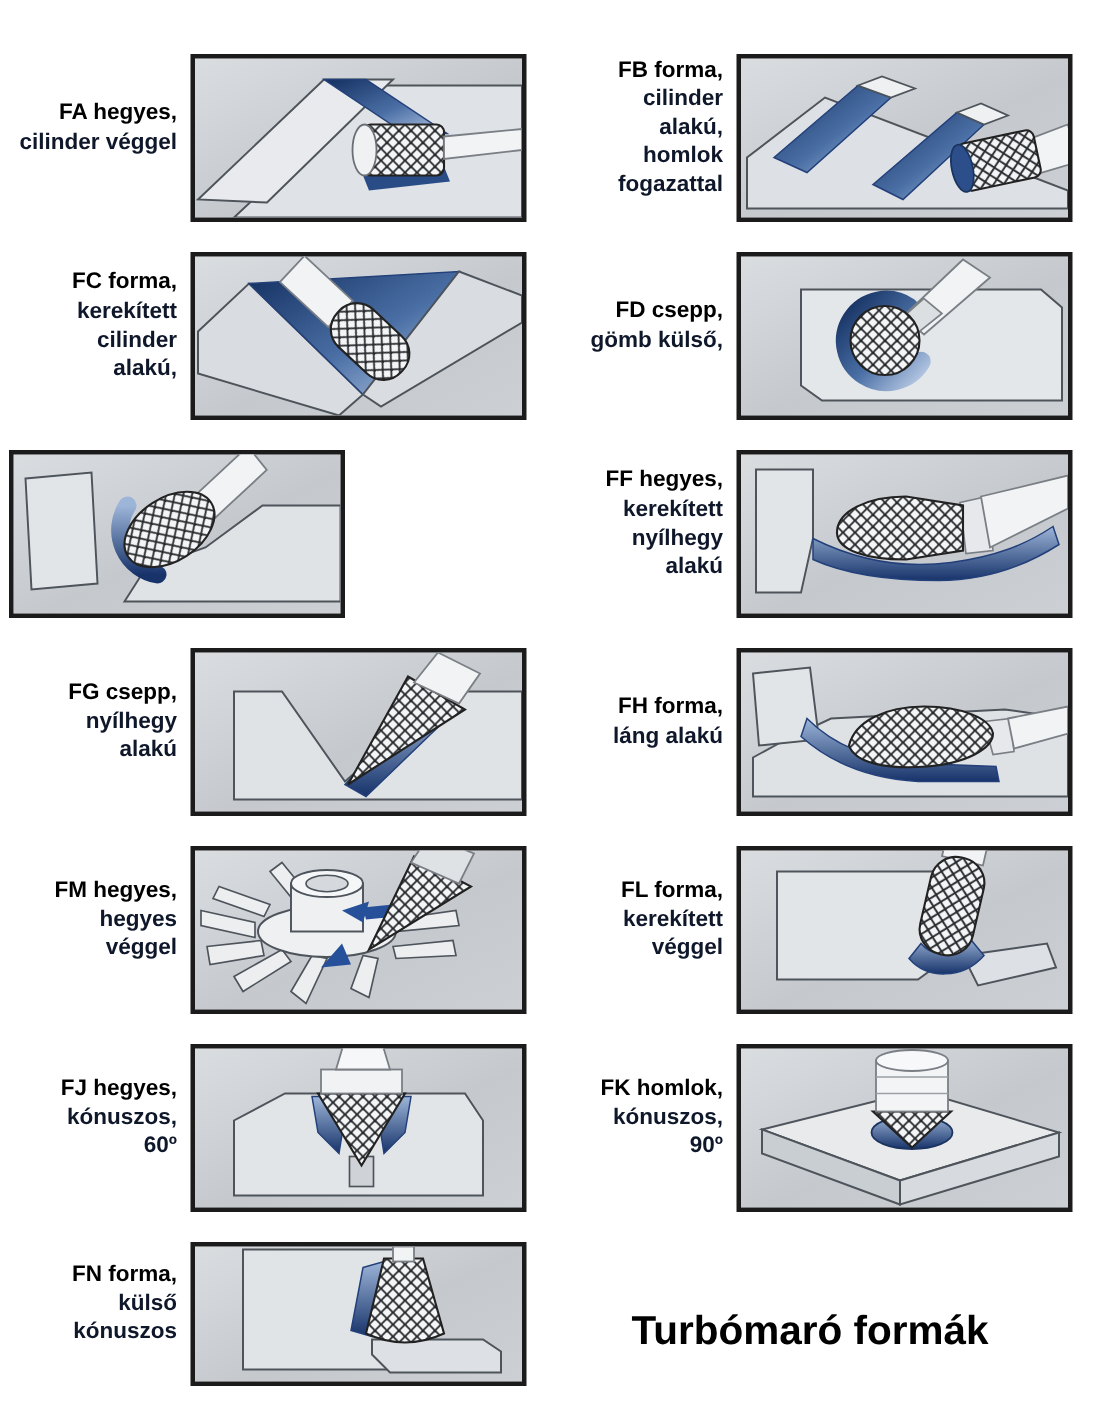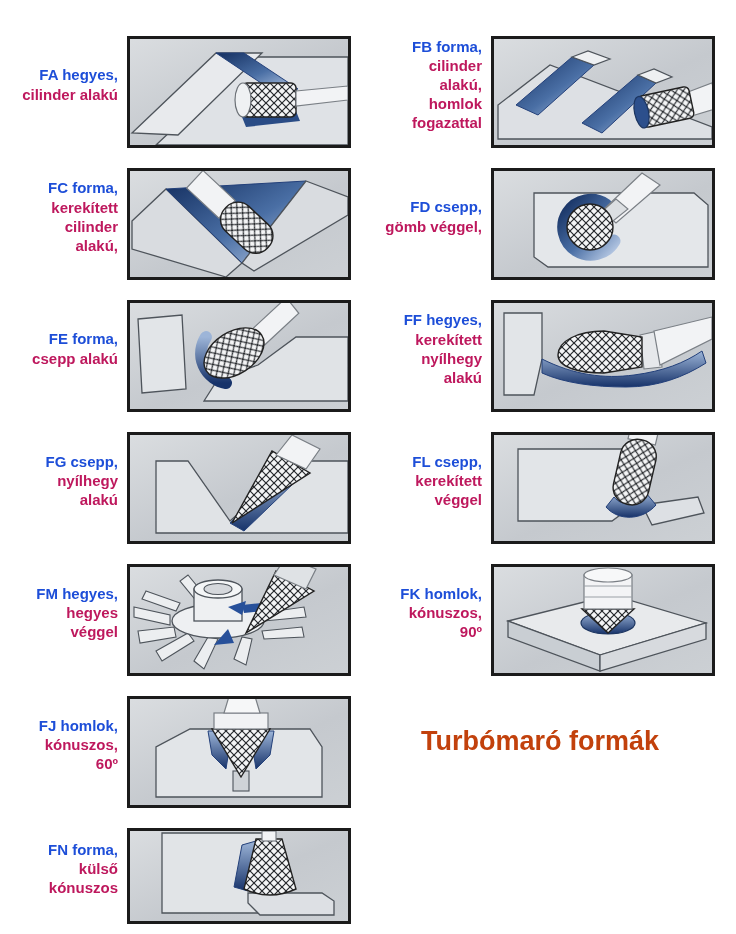--- a/index.html
+++ b/index.html
@@ -7,31 +7,31 @@
     width:736px;height:934px;background:#fff;overflow:hidden;
     box-sizing:border-box;padding-top:36px;position:relative;
     font-family:"Liberation Sans",sans-serif;
   }
   .cols{display:flex;}
   .col{width:368px;display:flex;flex-direction:column;box-sizing:border-box;}
   .col-left{padding-left:6px;}
   .col-right{padding-left:2px;}
   .entry{display:flex;align-items:center;margin-bottom:20px;}
   .caption{flex:0 0 112px;text-align:right;padding-right:9px;transform:translateY(-7px);}
-  .lbl{color:#1d4ed8;font-weight:bold;font-size:15px;line-height:1.25;}
-  .desc{color:#be185d;font-weight:bold;font-size:15px;line-height:1.27;white-space:pre-line;}
+  .lbl{color:#000000;font-weight:bold;font-size:15px;line-height:1.25;}
+  .desc{color:#0f172a;font-weight:bold;font-size:15px;line-height:1.27;white-space:pre-line;}
   .figure{
     width:218px;height:106px;border:3px solid #1b1b1b;flex:0 0 auto;
     background:linear-gradient(155deg,#dadde0 0%,#c5c9ce 55%,#ccd0d4 100%);
   }
   .figure svg{display:block;}
   .figure.fn{height:90px;}
   .title-block{margin-top:30px;text-align:center;width:340px;}
   .title-block h1{
-    font-size:27px;font-weight:bold;color:#c2410c;margin:0;
+    font-size:27px;font-weight:bold;color:#000000;margin:14px;
     font-family:"Liberation Sans",sans-serif;letter-spacing:0;
   }
 </style>
 </head>
 <body>
 
 <svg width="0" height="0" style="position:absolute" aria-hidden="true">
   <defs>
     <pattern id="hatch" width="8" height="8" patternUnits="userSpaceOnUse">
       <rect width="8" height="8" fill="#f4f5f6"></rect>
@@ -51,21 +51,21 @@
 </svg>
 
 <div class="page">
   <div class="cols">
 
     <div class="col col-left">
 
       <div class="entry">
         <div class="caption">
           <div class="lbl">FA hegyes,</div>
-          <div class="desc">cilinder alakú</div>
+          <div class="desc">cilinder véggel</div>
         </div>
         <div class="figure">
           <svg viewBox="0 0 218 106" width="218" height="106">
             <polygon points="26,106 120,18 218,18 218,106" fill="#dfe2e6" stroke="#4e545b" stroke-width="1.3"></polygon>
             <polygon points="2,94 86,14 132,14 48,96" fill="#e8eaed" stroke="#4e545b" stroke-width="1.3"></polygon>
             <polygon points="86,14 114,14 168,50 140,50" fill="url(#blueg)" stroke="#23407a" stroke-width="1"></polygon>
             <polygon points="112,78 166,72 170,82 116,88" fill="#2a4c86"></polygon>
             <rect x="112" y="44" width="54" height="34" rx="5" fill="url(#hatch)" stroke="#222" stroke-width="1.4"></rect>
             <ellipse cx="113" cy="61" rx="8" ry="17" fill="#eff1f3" stroke="#6b7076" stroke-width="1.2"></ellipse>
             <polygon points="166,52 218,47 218,61 166,67" fill="#f2f3f5" stroke="#7a7f85" stroke-width="1.2"></polygon>
@@ -87,24 +87,20 @@
             <polygon points="176,10 218,26 218,44 124,100 112,92" fill="#d9dce0" stroke="#4e545b" stroke-width="1.3"></polygon>
             <g transform="rotate(-47 116 56)">
               <polygon points="104,30 128,30 128,-14 104,-14" fill="#f2f3f5" stroke="#7a7f85" stroke-width="1.2"></polygon>
               <rect x="99" y="28" width="34" height="58" rx="16" fill="url(#hatch)" stroke="#222" stroke-width="1.4"></rect>
             </g>
           </svg>
         </div>
       </div>
 
       <div class="entry">
-        <div class="caption">
-          <div class="lbl">FE forma,</div>
-          <div class="desc">csepp alakú</div>
-        </div>
         <div class="figure">
           <svg viewBox="0 0 218 106" width="218" height="106">
             <polygon points="8,16 52,12 56,86 12,90" fill="#e2e5e8" stroke="#4e545b" stroke-width="1.3"></polygon>
             <polygon points="74,98 218,98 218,34 166,34 128,62 88,76" fill="#e0e3e6" stroke="#4e545b" stroke-width="1.3"></polygon>
             <path d="M76,34 A30,30 0 0 0 96,80" fill="none" stroke="url(#bluev)" stroke-width="12" stroke-linecap="round"></path>
             <g transform="rotate(-33 104 50)">
               <polygon points="132,40 178,32 180,52 134,60" fill="#f2f3f5" stroke="#7a7f85" stroke-width="1.2"></polygon>
               <ellipse cx="104" cy="50" rx="33" ry="21" fill="url(#hatch)" stroke="#222" stroke-width="1.4"></ellipse>
             </g>
           </svg>
@@ -152,21 +148,21 @@
             <polygon points="112,38 132,36 134,44 114,46" fill="#27509a"></polygon>
             <polygon points="84,78 98,62 104,76" fill="#27509a"></polygon>
             <polygon points="116,66 146,4 184,24" fill="url(#hatch)" stroke="#222" stroke-width="1.4"></polygon>
             <polygon points="144,8 156,-10 186,2 176,22" fill="#dfe2e5" stroke="#7a7f85" stroke-width="1.2"></polygon>
           </svg>
         </div>
       </div>
 
       <div class="entry">
         <div class="caption">
-          <div class="lbl">FJ homlok,</div>
+          <div class="lbl">FJ hegyes,</div>
           <div class="desc">kónuszos,
 60º</div>
         </div>
         <div class="figure">
           <svg viewBox="0 0 218 106" width="218" height="106">
             <polygon points="26,98 26,48 60,30 180,30 192,48 192,98" fill="#e2e5e8" stroke="#4e545b" stroke-width="1.3"></polygon>
             <polygon points="78,32 102,32 96,70 82,56" fill="url(#bluev)" stroke="#23407a" stroke-width="1"></polygon>
             <polygon points="120,32 144,32 140,56 126,70" fill="url(#bluev)" stroke="#23407a" stroke-width="1"></polygon>
             <rect x="103" y="72" width="16" height="20" fill="#cfd3d7" stroke="#4e545b" stroke-width="1.1"></rect>
             <polygon points="82,30 140,30 111,78" fill="url(#hatch)" stroke="#222" stroke-width="1.4"></polygon>
@@ -217,21 +213,21 @@
               <rect x="146" y="52" width="52" height="32" rx="5" fill="url(#hatch)" stroke="#222" stroke-width="1.4"></rect>
               <ellipse cx="147" cy="68" rx="7" ry="16" fill="#2c4f8c" stroke="#1c3560" stroke-width="1.2"></ellipse>
             </g>
           </svg>
         </div>
       </div>
 
       <div class="entry">
         <div class="caption">
           <div class="lbl">FD csepp,</div>
-          <div class="desc">gömb véggel,</div>
+          <div class="desc">gömb külső,</div>
         </div>
         <div class="figure">
           <svg viewBox="0 0 218 106" width="218" height="106">
             <polygon points="40,22 200,22 214,34 214,96 54,96 40,86" fill="#e4e7ea" stroke="#4e545b" stroke-width="1.3"></polygon>
             <path d="M112,34 A27,27 0 1 0 120,70" fill="none" stroke="url(#blueg)" stroke-width="13" stroke-linecap="round"></path>
             <polygon points="108,40 148,2 166,14 122,52" fill="#f2f3f5" stroke="#7a7f85" stroke-width="1.2"></polygon>
             <polygon points="104,44 122,28 134,38 114,54" fill="#dcdfe2" stroke="#7a7f85" stroke-width="1.1"></polygon>
             <circle cx="96" cy="56" r="23" fill="url(#hatch)" stroke="#222" stroke-width="1.4"></circle>
           </svg>
         </div>
@@ -248,24 +244,40 @@
           <svg viewBox="0 0 218 106" width="218" height="106">
             <polygon points="10,10 48,10 48,56 40,92 10,92" fill="#e2e5e8" stroke="#4e545b" stroke-width="1.3"></polygon>
             <path d="M48,56 C80,72 110,76 140,72 C170,68 190,60 208,48 L212,60 C190,74 164,84 132,84 C100,84 70,80 48,70 Z" fill="url(#bluev)" stroke="#23407a" stroke-width="1"></path>
             <polygon points="146,32 164,28 168,64 150,66" fill="#e6e8eb" stroke="#7a7f85" stroke-width="1.1"></polygon>
             <polygon points="160,28 218,14 218,36 166,62" fill="#f2f3f5" stroke="#7a7f85" stroke-width="1.2"></polygon>
             <path d="M64,52 C64,38 84,28 110,28 L148,34 L148,64 L110,70 C84,70 64,64 64,52 Z" fill="url(#hatch)" stroke="#222" stroke-width="1.4"></path>
           </svg>
         </div>
       </div>
 
-
-      <div class="entry">
-        <div class="caption">
-          <div class="lbl">FL csepp,</div>
+      <div class="entry">
+        <div class="caption">
+          <div class="lbl">FH forma,</div>
+          <div class="desc">láng alakú</div>
+        </div>
+        <div class="figure">
+          <svg viewBox="0 0 218 106" width="218" height="106">
+            <polygon points="8,96 218,96 218,44 176,38 60,44 30,58 8,70" fill="#dfe2e5" stroke="#4e545b" stroke-width="1.3"></polygon>
+            <polygon points="8,14 46,10 52,58 12,62" fill="#e2e5e8" stroke="#4e545b" stroke-width="1.3"></polygon>
+            <path d="M44,44 C62,62 86,72 118,74 L170,76 L172,86 L118,86 C84,84 58,72 40,56 Z" fill="url(#bluev)" stroke="#23407a" stroke-width="1"></path>
+            <polygon points="162,46 180,44 182,66 168,68" fill="#e6e8eb" stroke="#7a7f85" stroke-width="1.1"></polygon>
+            <polygon points="178,44 218,36 218,54 182,64" fill="#f2f3f5" stroke="#7a7f85" stroke-width="1.2"></polygon>
+            <path d="M72,62 C76,46 96,36 122,36 C148,36 166,44 168,54 C168,64 150,74 124,76 C98,78 76,74 72,62 Z" fill="url(#hatch)" stroke="#222" stroke-width="1.4"></path>
+          </svg>
+        </div>
+      </div>
+
+      <div class="entry">
+        <div class="caption">
+          <div class="lbl">FL forma,</div>
           <div class="desc">kerekített
 véggel</div>
         </div>
         <div class="figure">
           <svg viewBox="0 0 218 106" width="218" height="106">
             <polygon points="24,14 148,14 148,64 118,86 24,86" fill="#e2e5e8" stroke="#4e545b" stroke-width="1.3"></polygon>
             <polygon points="148,70 204,62 210,78 158,90" fill="#dde0e4" stroke="#4e545b" stroke-width="1.3"></polygon>
             <path d="M112,72 C124,86 148,86 162,70 L152,58 C142,70 128,72 120,62 Z" fill="url(#bluev)" stroke="#23407a" stroke-width="1"></path>
             <g transform="rotate(13 140 40)">
               <polygon points="126,6 154,6 154,-18 126,-18" fill="#f2f3f5" stroke="#7a7f85" stroke-width="1.2"></polygon>

